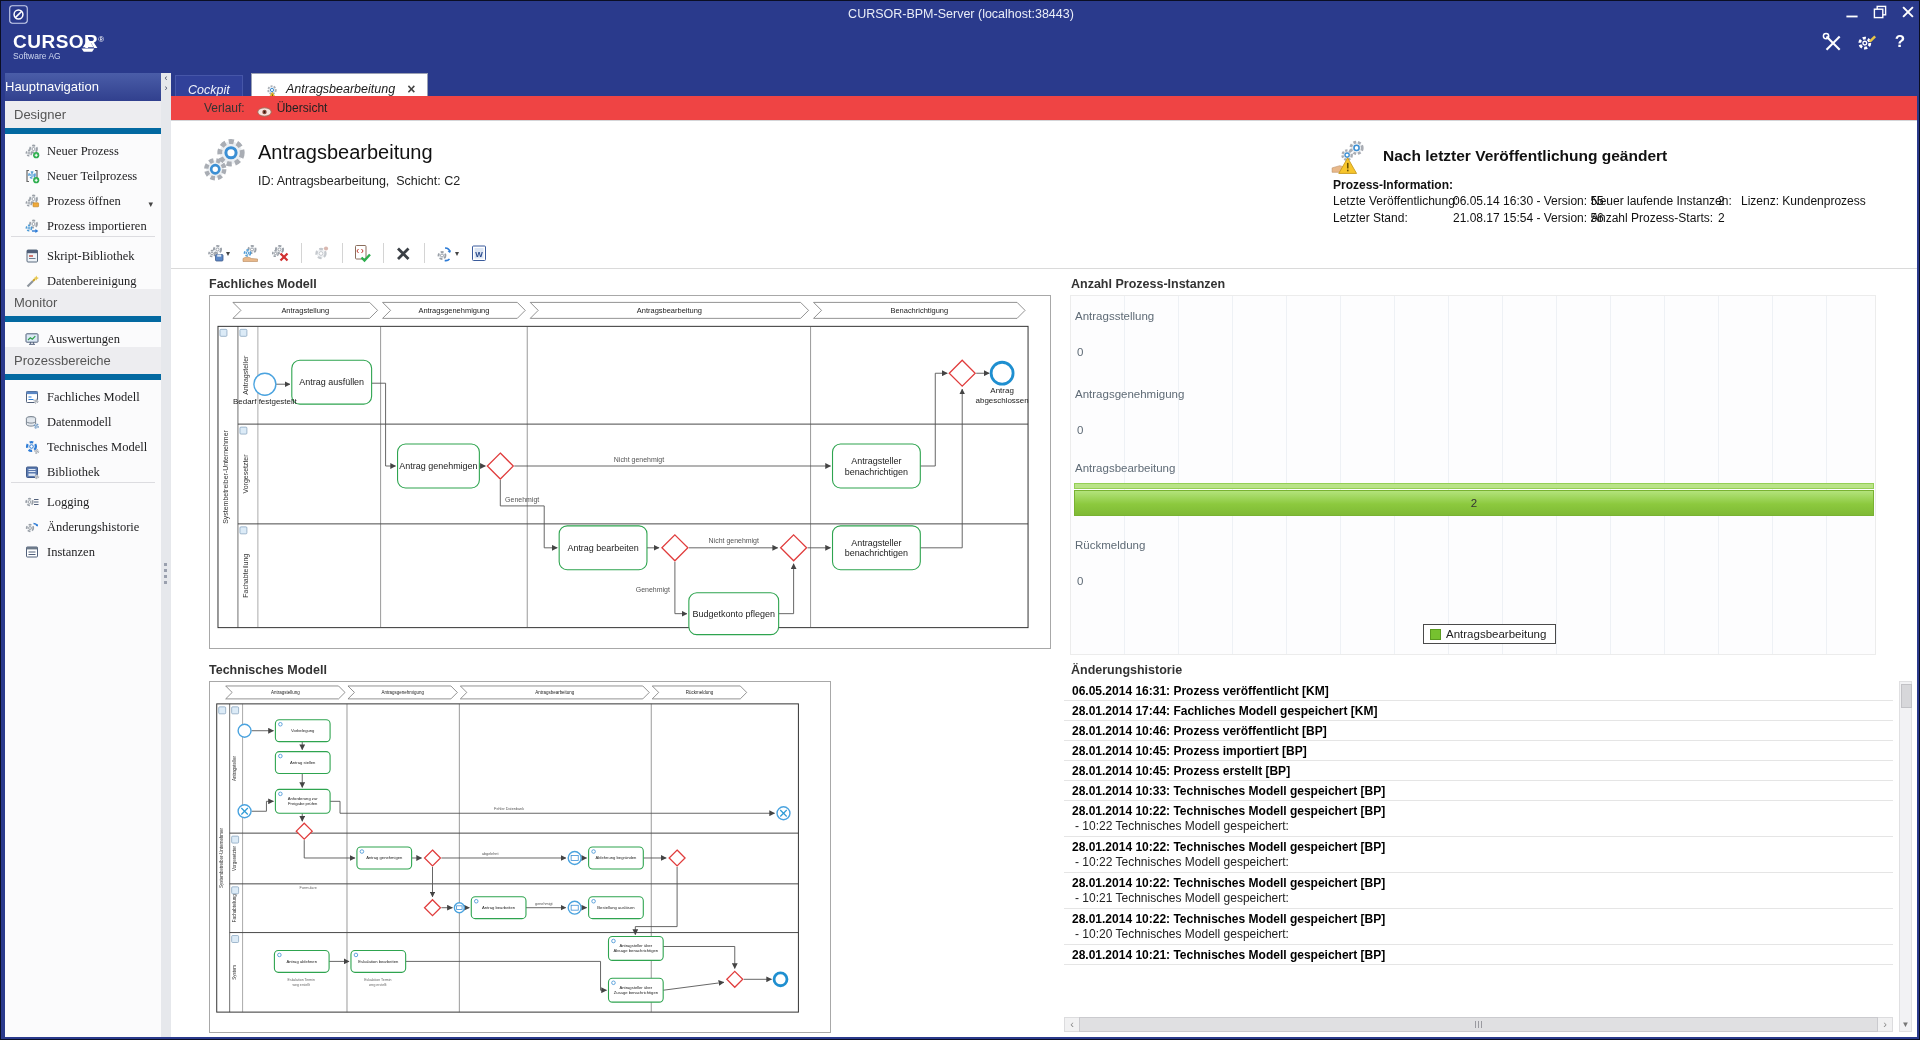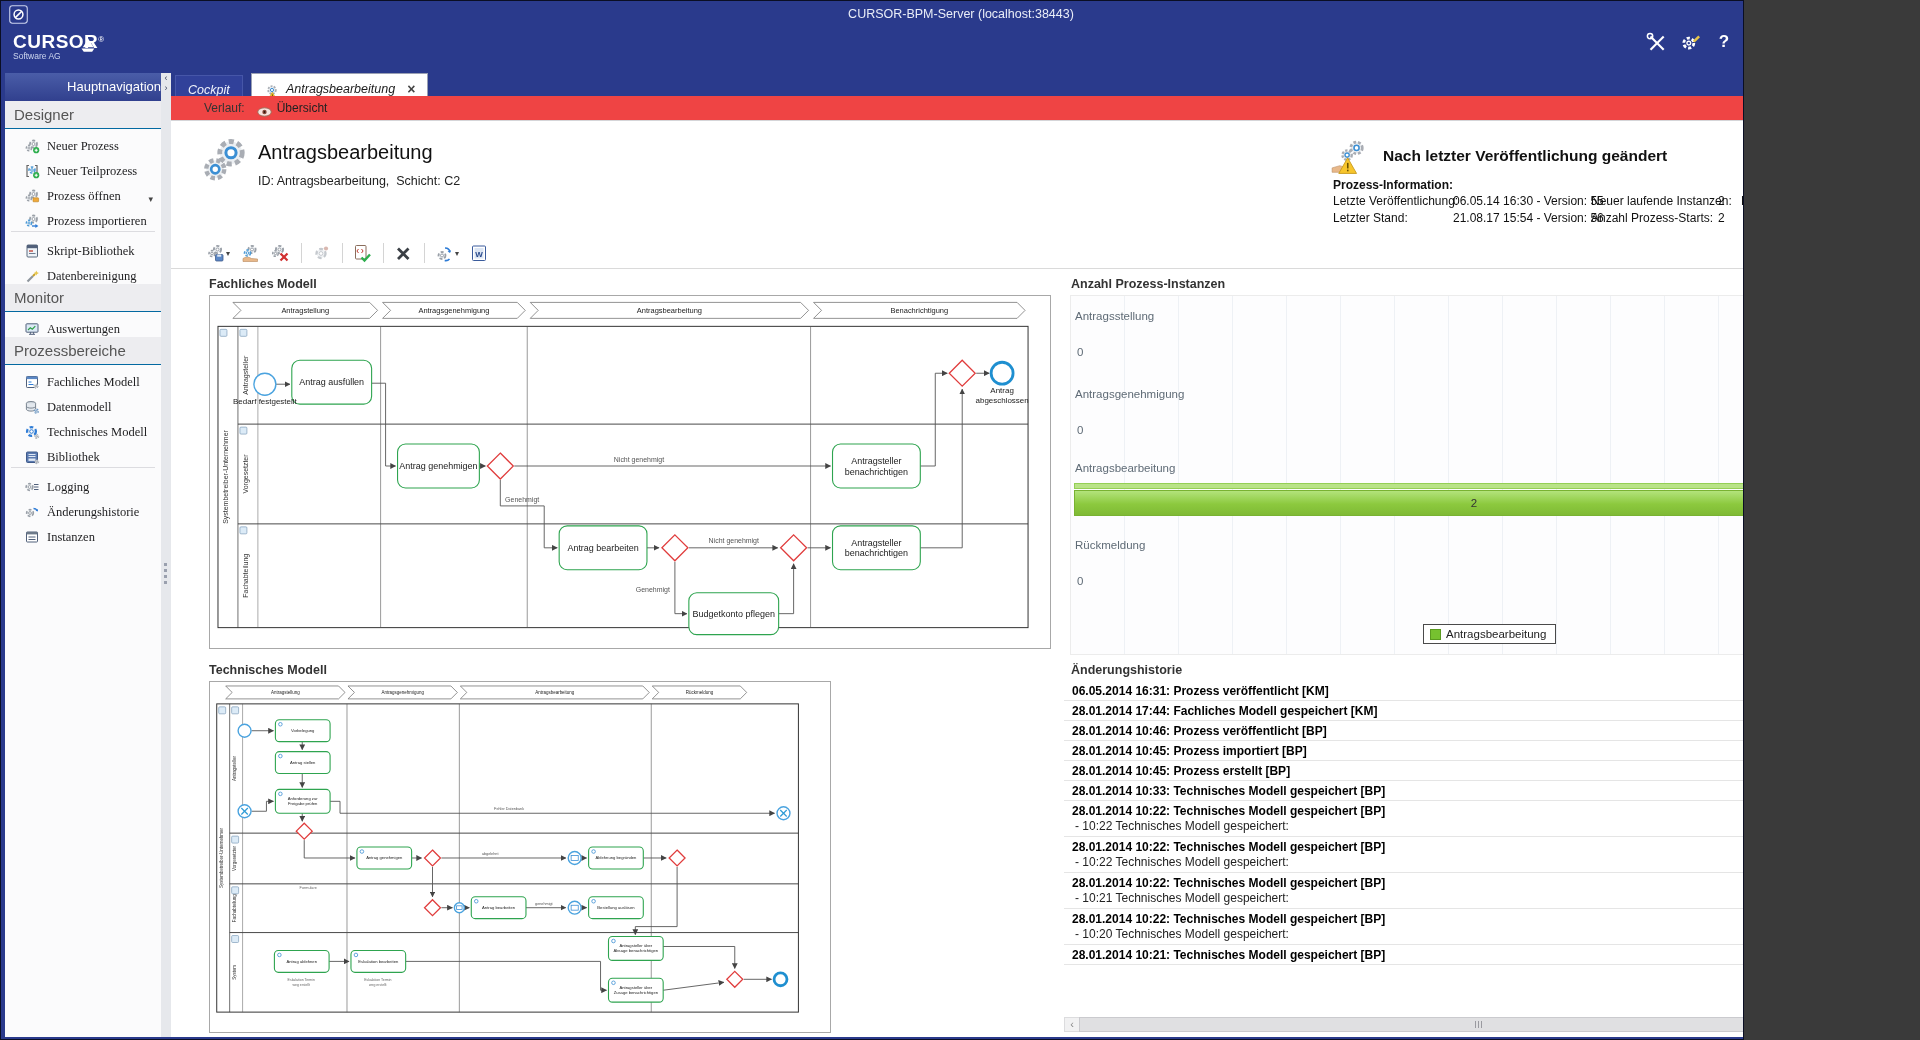--- a/index.html
+++ b/index.html
@@ -1,38 +1,38 @@
 <!DOCTYPE html>
 <html><head>
 <meta charset="utf-8">
 <style>
   html,body{margin:0;padding:0;background:#3a3a3a;}
-  .window{position:relative;width:1744px;height:1040px;background:#2a3a8c;
+  .window{position:relative;width:1920px;height:1040px;background:#2a3a8c;
     font-family:"Liberation Sans",sans-serif;overflow:hidden;border:1px solid #0a0e24;box-sizing:border-box;}
   .abs{position:absolute;box-sizing:border-box;}
   
   .titlebar{left:0;top:0;width:1920px;height:27px;}
   .win-icon{left:8px;top:4px;width:19px;height:19px;}
   .win-title{left:0;top:0;width:1920px;height:27px;line-height:27px;text-align:center;color:#e9edf7;font-size:12.5px;}
   .win-controls{right:6px;top:4px;display:flex;gap:14px;}
   .wc{width:14px;height:14px;display:inline-block;cursor:pointer;}
   
   .brand{left:12px;top:30px;color:#fff;}
   .brand-name{font-size:19px;font-weight:bold;letter-spacing:.5px;}
   .brand-r{font-size:8px;vertical-align:super;}
   .brand-sub{font-size:8.5px;color:#cdd6ef;margin-top:-2px;}
   .sail{left:78px;top:36px;width:18px;height:18px;}
   .top-icons{right:10px;top:30px;display:flex;gap:13px;align-items:center;}
   .top-ic{width:22px;height:22px;display:inline-block;cursor:pointer;}
   .help-q{color:#fff;font-size:17px;font-weight:bold;line-height:22px;text-align:center;width:18px;}
   
   .sidebar{left:4px;top:72px;width:156px;height:964px;background:#fbfbfc;}
   .side-head{height:28px;line-height:28px;color:#fff;font-size:13px;
-    background:linear-gradient(#4a5da8,#31408e);text-align:right;}
-  .side-sec{height:27px;line-height:27px;padding-left:9px;background:#ededf0;color:#555;font-size:15px;border-bottom:1px solid #0369a1;}
+    background:linear-gradient(#4a5da8,#31408e);}
+  .side-sec{height:27px;line-height:27px;padding-left:9px;background:#ededf0;color:#555;font-size:13px;border-bottom:6px solid #0369a1;}
   .side-item{height:25px;display:flex;align-items:flex-end;padding-left:19px;font-size:12.5px;color:#1d1d1f;cursor:pointer;font-family:Liberation Serif, serif;}
   .side-ic{width:16px;height:16px;margin-right:7px;flex:0 0 16px;}
   .side-caret{margin-left:auto;margin-right:8px;color:#444;font-size:9px;}
   .side-sep{border-top:1px solid #dcdce0;margin:2px 6px;}
   
   .splitter{left:160px;top:72px;width:10px;height:964px;background:#e6e8ec;cursor:col-resize;}
   .split-arr{color:#3c4660;font-size:9px;line-height:10px;text-align:center;}
   .split-grip{margin:470px auto 0;width:4px;}
   .split-grip i{display:block;width:3px;height:3px;background:#9aa0ae;margin:3px 0;}
   

